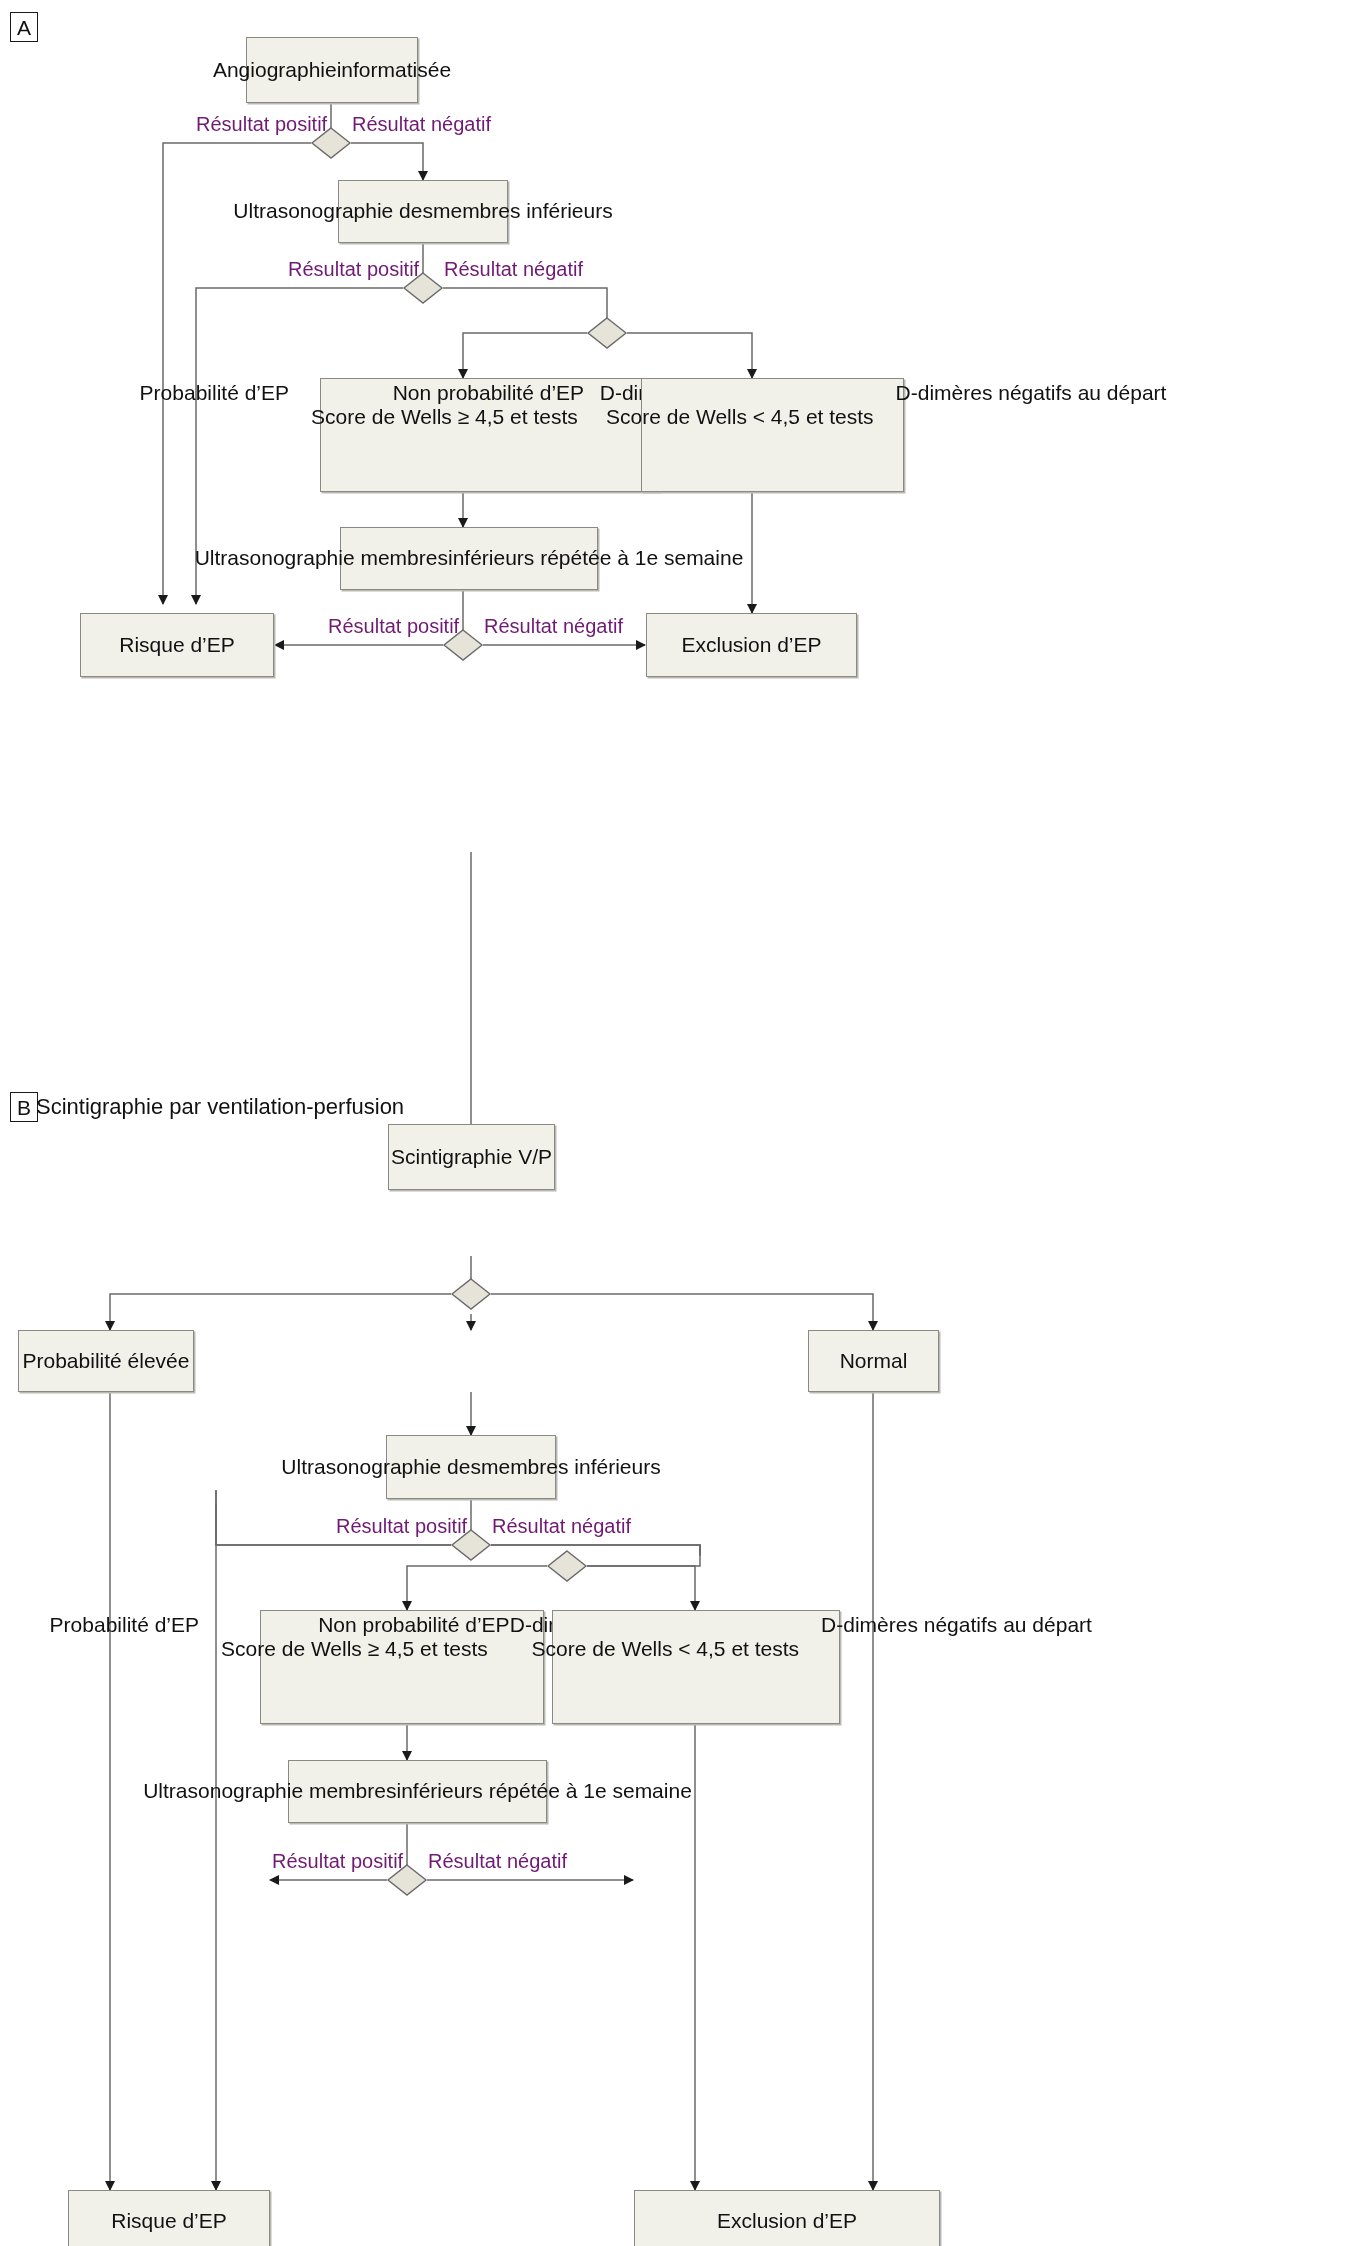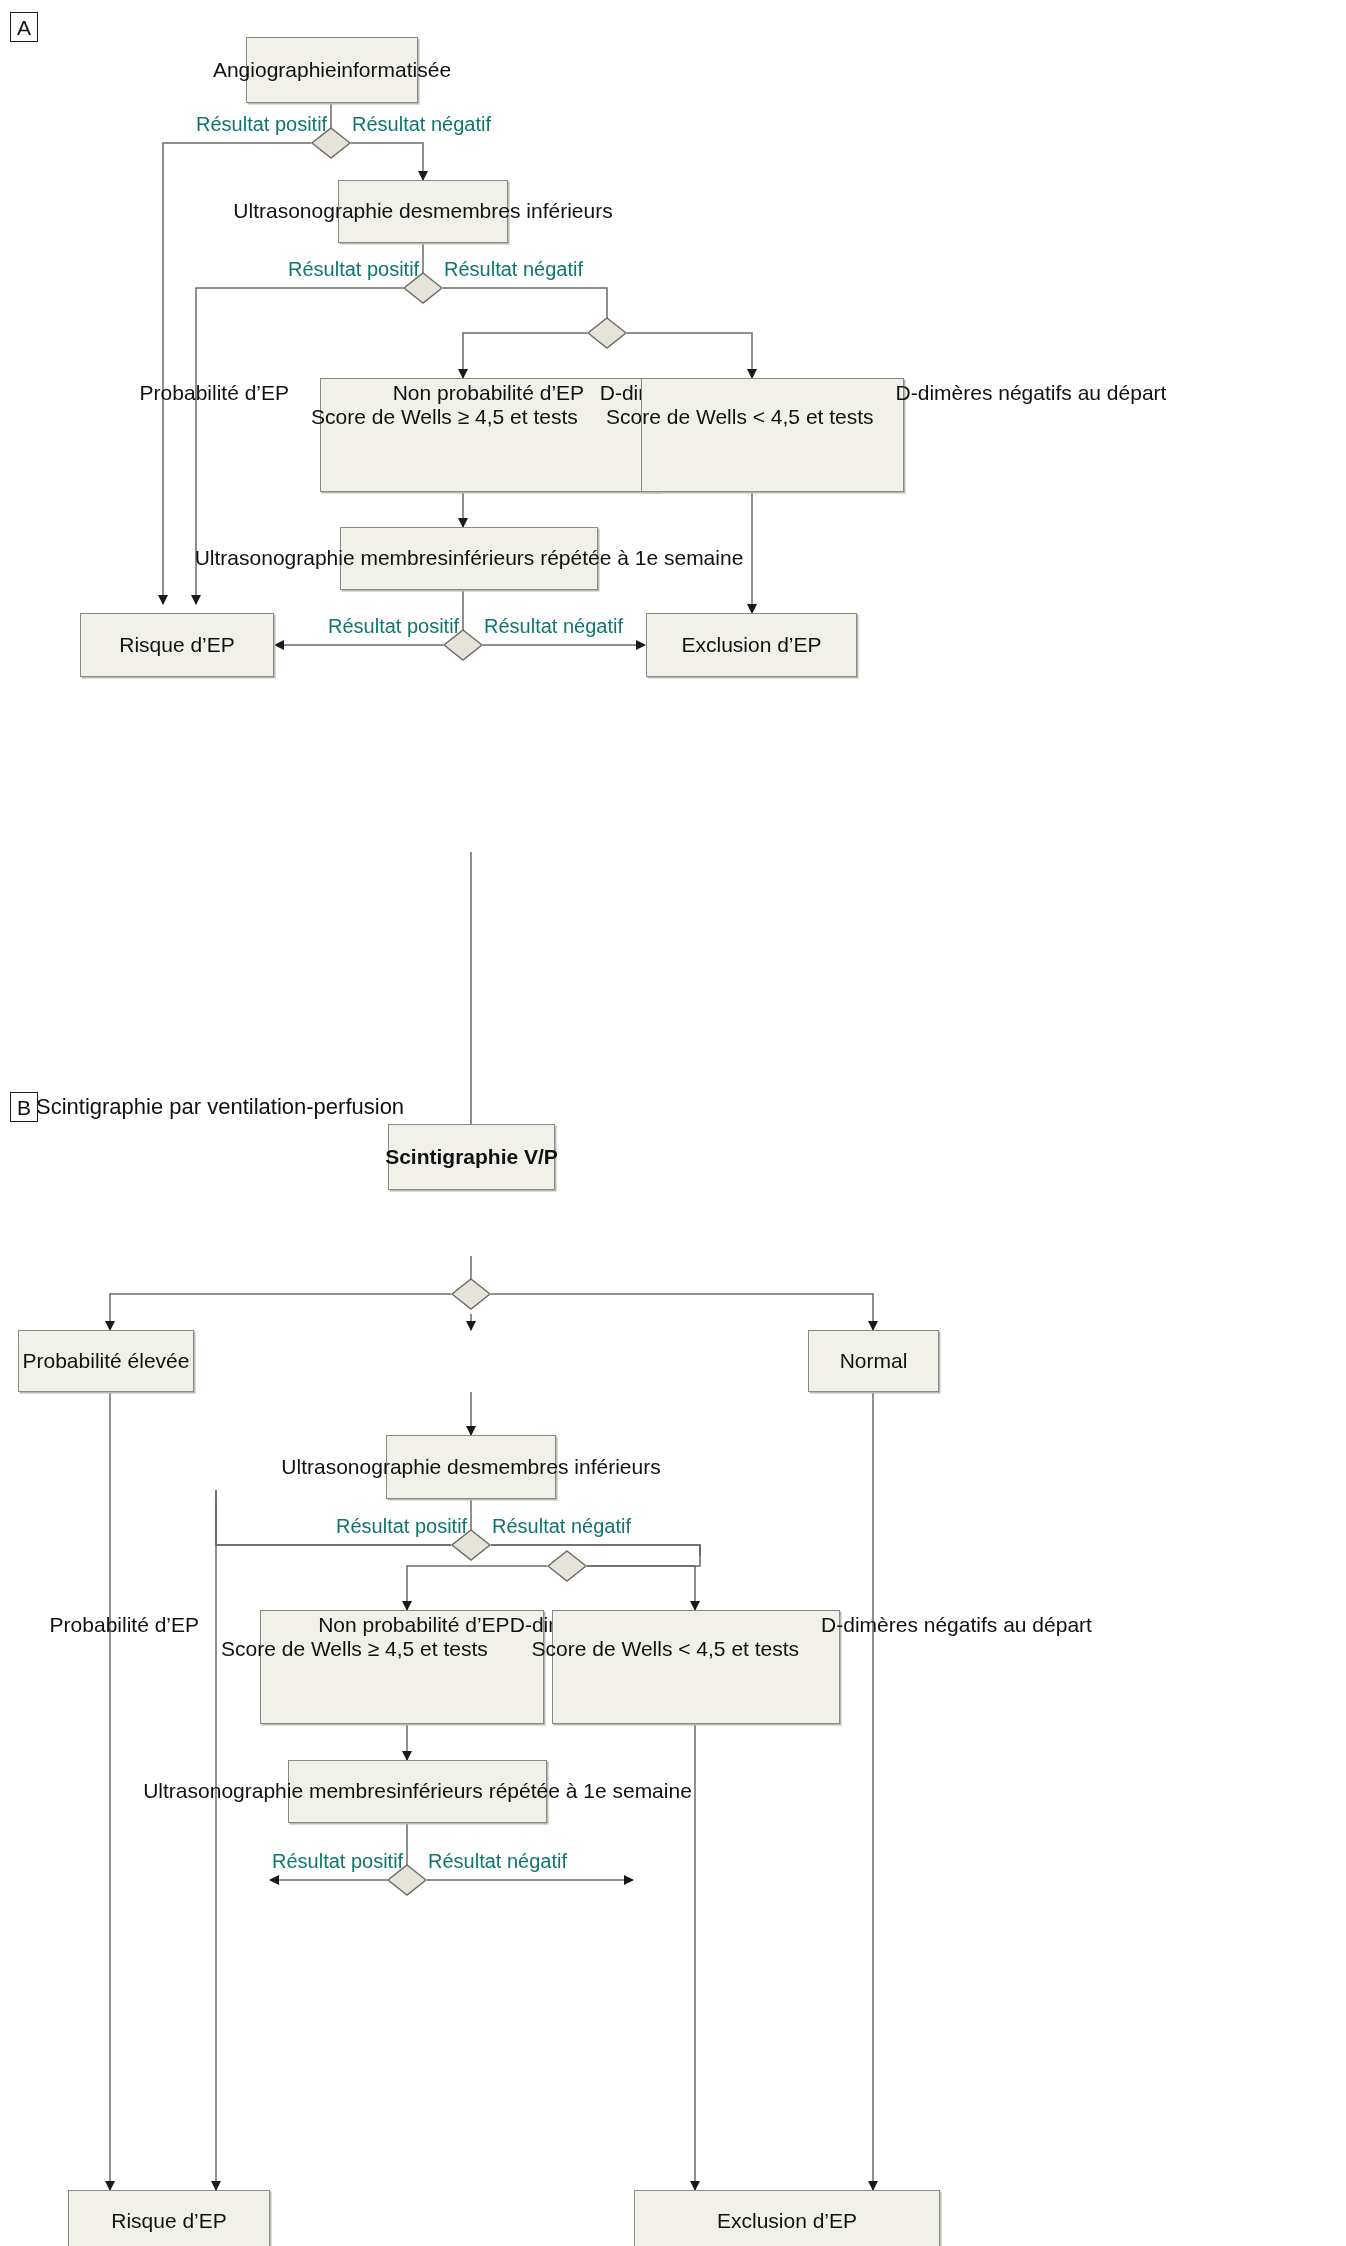--- a/index.html
+++ b/index.html
@@ -23,21 +23,21 @@
     display:flex;flex-direction:row;justify-content:center;
     font-size:21px;color:#111;line-height:1.38;
   }
   .node.center{align-items:center;text-align:center;}
   .node.center .ln{text-align:center;}
   .node.left{align-items:flex-start;text-align:left;padding-left:22px;}
   .node .ln{white-space:nowrap;text-align:center;}
   .node .ln.indent{padding-left:22px;}
   .node .ln.gap{margin-top:24px;}
   .edge-label{
-    position:absolute;font-size:20px;color:#0f766e;white-space:nowrap;
+    position:absolute;font-size:20px;color:#701a75;white-space:nowrap;
     font-family:"Liberation Sans",sans-serif;
   }
 </style>
 </head>
 <body>
 
 <div id="stage">
 
   <svg class="layer" viewBox="0 0 1346 2246">
     <defs>
@@ -183,21 +183,21 @@
   <div class="edge-label" style="left:196px;top:113px;">Résultat positif</div>
   <div class="edge-label" style="left:352px;top:113px;">Résultat négatif</div>
   <div class="edge-label" style="left:288px;top:258px;">Résultat positif</div>
   <div class="edge-label" style="left:444px;top:258px;">Résultat négatif</div>
   <div class="edge-label" style="left:328px;top:615px;">Résultat positif</div>
   <div class="edge-label" style="left:484px;top:615px;">Résultat négatif</div>
 
   <div class="panel-tag" style="left:10px;top:1092px;">B</div>
   <div class="panel-title" style="left:36px;top:1094px;">Scintigraphie par ventilation-perfusion</div>
 
-  <div class="node center" style="left:388px;top:1124px;width:167px;height:66px;font-weight:bold;">
+  <div class="node center" style="left:388px;top:1124px;width:167px;height:66px;">
     <div class="ln">Scintigraphie V/P</div>
   </div>
 
   <div class="node center" style="left:18px;top:1330px;width:176px;height:62px;">
     <div class="ln">Probabilité élevée</div>
   </div>
 
 
   <div class="node center" style="left:808px;top:1330px;width:131px;height:62px;">
     <div class="ln">Normal</div>

